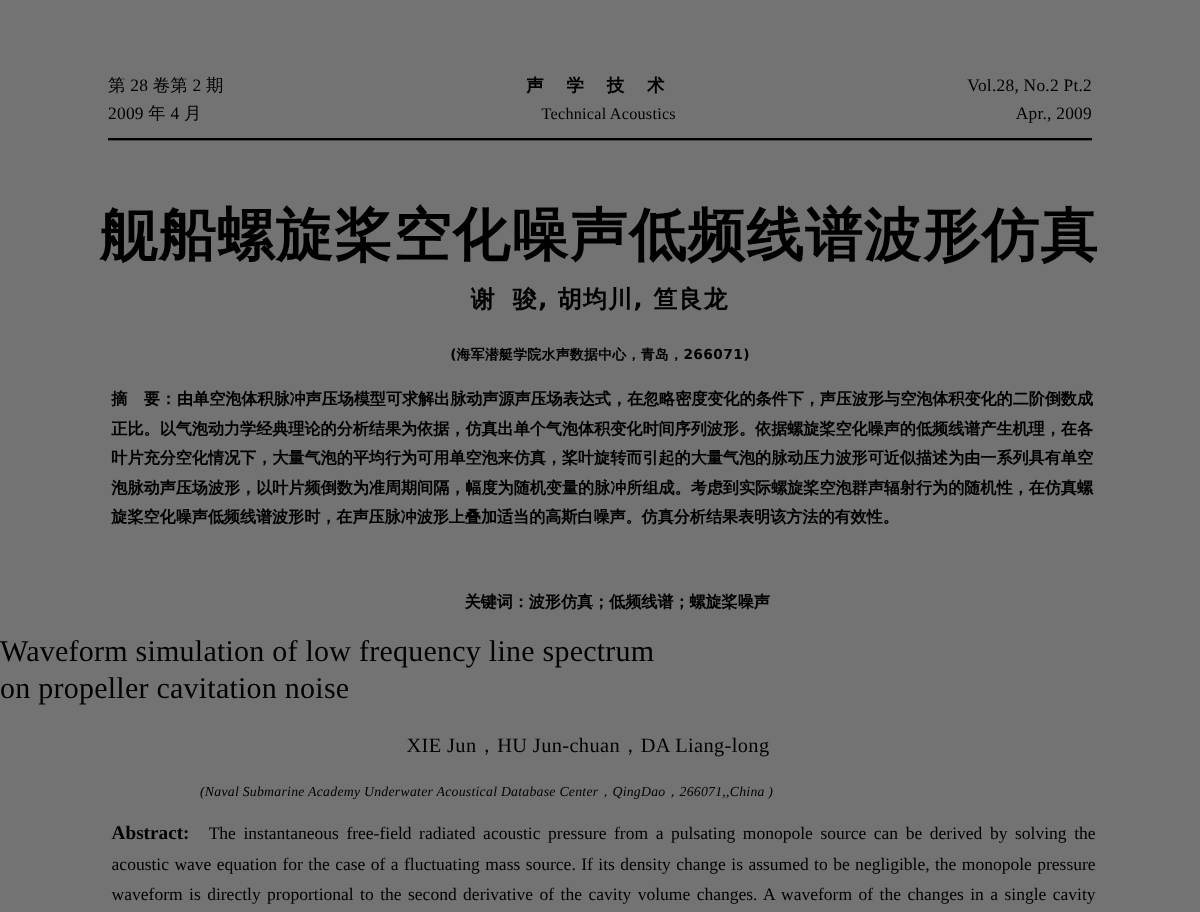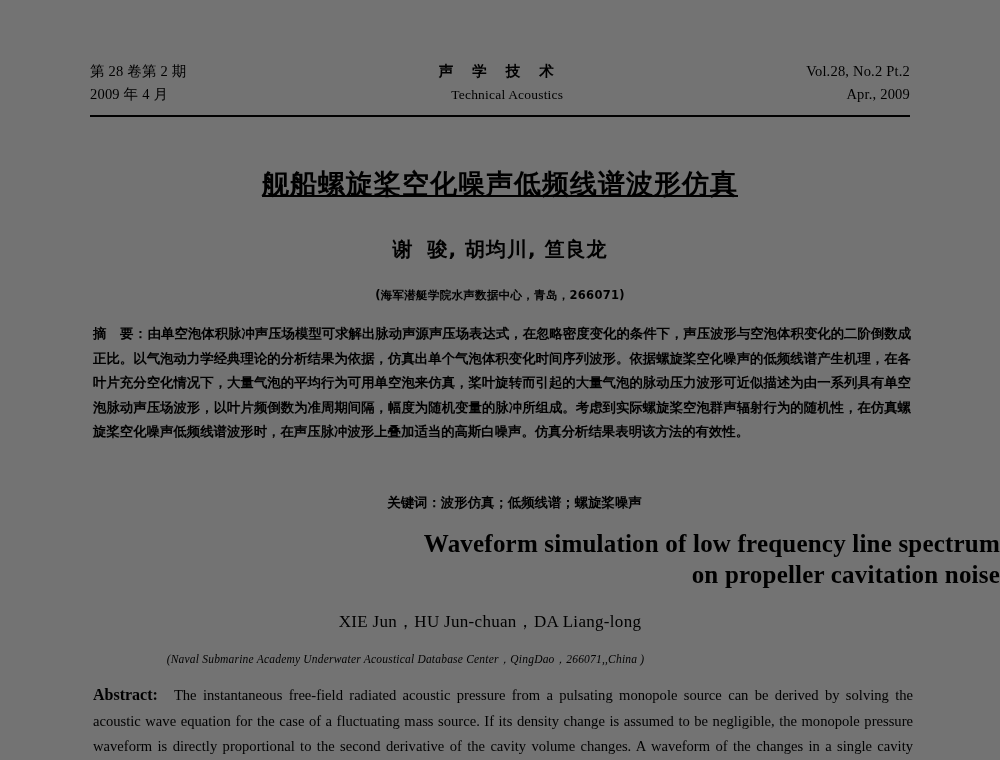--- a/index.html
+++ b/index.html
@@ -66,25 +66,24 @@
   }
 
   
   .title-cn {
     position: absolute;
     left: 0;
     top: 168px;
     width: 1000px;
     text-align: center;
     font-family: "DejaVu Sans", "Liberation Sans", sans-serif;
-    font-size: 27px;
+    font-size: 48px;
     font-weight: bold;
     letter-spacing: 1px;
     line-height: 1.2;
-    text-decoration: underline;
   }
   .authors-cn {
     position: absolute;
     left: 0;
     top: 236px;
     width: 1000px;
     text-align: center;
     font-family: "DejaVu Sans", "Liberation Sans", sans-serif;
     font-size: 20px;
     font-weight: bold;
@@ -135,24 +134,24 @@
     box-sizing: border-box;
     text-align: center;
   }
 
   
   .title-en {
     position: absolute;
     left: 0;
     top: 528px;
     width: 1000px;
-    text-align: right;
+    text-align: left;
     font-family: "Liberation Serif", "DejaVu Serif", serif;
     font-size: 25px;
-    font-weight: bold;
+    font-weight: normal;
     line-height: 31px;
     letter-spacing: 0.2px;
   }
   .authors-en {
     position: absolute;
     left: 0;
     top: 610px;
     width: 980px;
     text-align: center;
     font-family: "Liberation Serif", "DejaVu Serif", serif;

